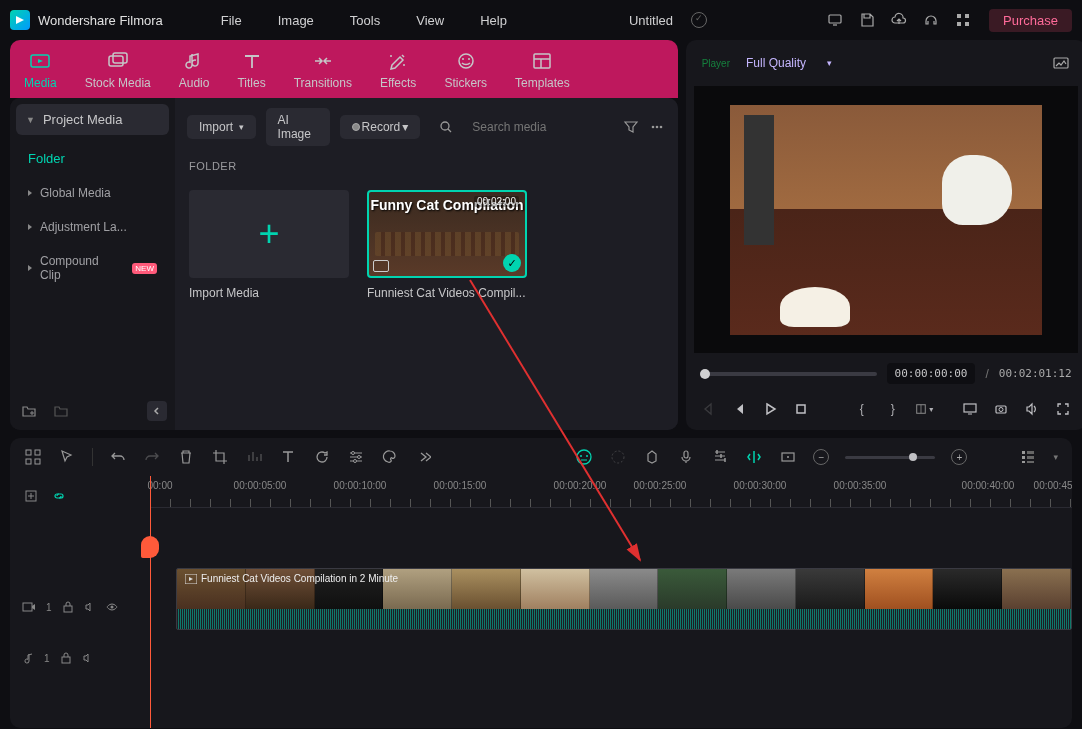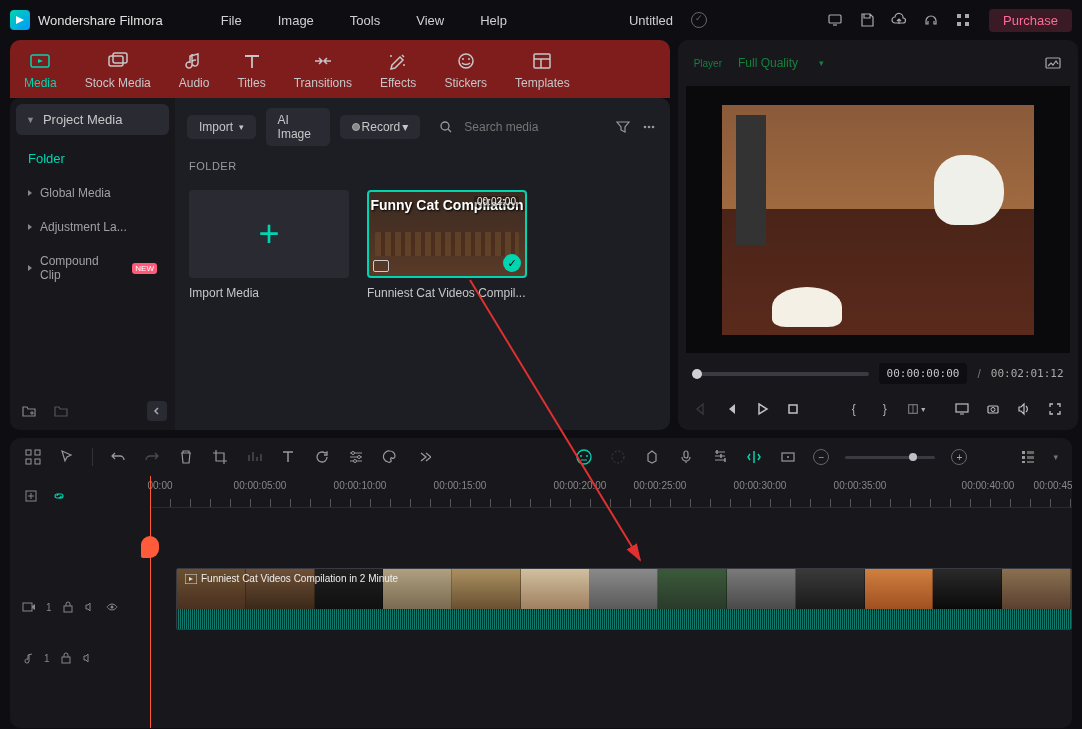--- a/index.html
+++ b/index.html
@@ -14,21 +14,21 @@
   .title-spacer { flex: 1; }
   .doc-title { color: #d0d0d2; font-size: 13px; margin-right: 10px; }
   .titlebar-icon { width: 18px; height: 18px; margin: 0 7px; display:flex; align-items:center; justify-content:center; cursor:pointer; }
   .purchase { background: #3a1a24; color: #ff6b9a; padding: 4px 14px; border-radius: 4px; font-size: 13px; margin-left: 10px; cursor:pointer; }
   .check-circle { width:16px; height:16px; border:1px solid #666; border-radius:50%; position:relative; }
   .check-circle::after { content:"✓"; font-size:9px; position:absolute; left:3px; top:0px; color:#666; }
 
   
   .middle { display:flex; height: 390px; padding: 0 10px; gap: 8px; }
   .left-panel { flex: 1; display:flex; flex-direction:column; }
-  .tabs { display:flex; background:#7f1d1d; border-radius: 10px 10px 0 0; }
+  .tabs { display:flex; background:#be185d; border-radius: 10px 10px 0 0; }
   .tab { flex:0 0 auto; padding: 10px 14px 8px; text-align:center; cursor:pointer; color:#c6c6c8; }
   .tab.active { color:#00d4b0; }
   .tab .icon { height:22px; display:flex; align-items:center; justify-content:center; margin-bottom:4px; }
   .tab span { font-size:12px; }
 
   .panel-body { flex:1; display:flex; background:#17171c; border-radius:10px; overflow:hidden; }
   .sidebar { width: 165px; background:#17171c; display:flex; flex-direction:column; }
   .sidebar-top { background:#2a2a32; margin:6px; padding:8px 10px; border-radius:6px; display:flex; align-items:center; gap:8px; cursor:pointer; }
   .sidebar-folder { color:#00d4b0; padding:10px 18px; font-size:13px; }
   .sidebar-item { padding:10px 18px; display:flex; align-items:center; gap:8px; color:#a0a0a4; cursor:pointer; font-size:12px; }
@@ -37,42 +37,42 @@
   .sidebar-bottom { margin-top:auto; display:flex; align-items:center; padding:8px; gap:10px; }
   .sb-btn { width:22px; height:22px; display:flex; align-items:center; justify-content:center; cursor:pointer; }
   .sb-collapse { margin-left:auto; background:#2a2a32; border-radius:4px; width:20px; height:20px; display:flex; align-items:center; justify-content:center; cursor:pointer;}
 
   .content { flex:1; background:#1d1d24; display:flex; flex-direction:column; position:relative; }
   .toolbar { display:flex; align-items:center; padding:10px 12px; gap:10px; }
   .tb-btn { background:#2a2a32; padding:5px 12px; border-radius:5px; display:flex; align-items:center; gap:6px; cursor:pointer; font-size:12px; }
   .tb-btn .chev { font-size:9px; }
   .tb-record { background:#2a2a32; padding:5px 12px; border-radius:5px; display:flex; align-items:center; gap:2px; cursor:pointer; }
   .rec-dot { width:8px; height:8px; border-radius:50%; background:#888; border:1px solid #aaa; }
-  .search-wrap { flex:1; display:flex; gap:8px; padding-left:6px; }
+  .search-wrap { flex:1; display:flex; gap:16px; padding-left:6px; }
   .search-input { background:transparent; border:none; color:#c6c6c8; outline:none; width:140px; font-size:12px; }
   .tb-icon { width:20px; height:20px; display:flex; align-items:center; justify-content:center; cursor:pointer; }
 
   .folder-label { padding:4px 14px; font-size:11px; color:#9a9a9e; letter-spacing:0.5px; }
   .grid { display:flex; gap:18px; padding:14px; }
   .card { width:160px; }
   .thumb { width:160px; height:88px; background:#2a2a32; border-radius:4px; display:flex; align-items:center; justify-content:center; position:relative; }
   .plus { font-size:36px; color:#00d4b0; font-weight:200; }
   .card-label { margin-top:8px; font-size:12px; color:#c6c6c8; }
   .clip-thumb { width:160px; height:88px; border:2px solid #00d4b0; border-radius:4px; position:relative; overflow:hidden; background:linear-gradient(#3a2a20, #5a3a28); }
   .clip-thumb .overlay-text { position:absolute; top:6px; left:0; right:0; text-align:center; color:#fff; font-weight:700; font-size:14px; text-shadow:1px 1px 2px #000; line-height:1.1; }
   .clip-thumb .duration { position:absolute; top:4px; right:6px; font-size:10px; color:#eee; background:rgba(0,0,0,0.3); padding:0 3px; border-radius:2px; }
   .clip-thumb .vidicon { position:absolute; bottom:4px; left:4px; width:16px; height:12px; border:1px solid #ccc; border-radius:2px; }
   .clip-thumb .check { position:absolute; bottom:4px; right:4px; width:18px; height:18px; background:#00d4b0; border-radius:50%; display:flex; align-items:center; justify-content:center; color:#000; font-size:11px; }
   .clip-thumb .stripe { position:absolute; bottom:20px; left:6px; right:6px; height:24px; background:repeating-linear-gradient(90deg,#6a4a2a,#6a4a2a 6px,#4a2a1a 6px,#4a2a1a 10px); border-radius:2px; opacity:0.6; }
 
   
   .preview { width: 400px; background:#17171c; border-radius:10px; display:flex; flex-direction:column; }
   .prev-head { display:flex; align-items:center; padding:14px 16px; gap:16px; }
   .prev-head-label { font-size:10px; color:#15803d; }
-  .quality-sel { display:flex; align-items:center; gap:21px; color:#15803d; font-size:12px; cursor:pointer; }
+  .quality-sel { display:flex; align-items:center; gap:21px; color:#c4b5fd; font-size:12px; cursor:pointer; }
   .prev-head-icon { margin-left:auto; cursor:pointer; }
   .video { flex:1; margin:0 8px; background:#0a0a0c; display:flex; align-items:center; justify-content:center; overflow:hidden; position:relative; }
   .video-content { width:312px; height:230px; background:linear-gradient(#8a5a3a 0%, #a06a40 45%, #4a2418 45%, #5a2a1c 100%); position:relative; }
   .cat-shape { position:absolute; right:30px; top:50px; width:70px; height:70px; background:#f0f0ea; border-radius:40% 50% 45% 30%; }
   .cat-shape2 { position:absolute; left:50px; bottom:8px; width:70px; height:40px; background:#f5f0e5; border-radius:50% 50% 20% 20%; }
   .doorframe { position:absolute; left:14px; top:10px; width:30px; height:130px; background:#333; }
   .timeline-bar { display:flex; align-items:center; padding:10px 14px; gap:10px; }
   .scrub { flex:1; height:4px; background:#3a3a42; border-radius:2px; position:relative; }
   .scrub-dot { width:10px; height:10px; background:#d0d0d2; border-radius:50%; position:absolute; left:0; top:-3px; }
   .time-box { background:#0e0e12; padding:4px 8px; border-radius:4px; font-size:11px; font-family:monospace; }

